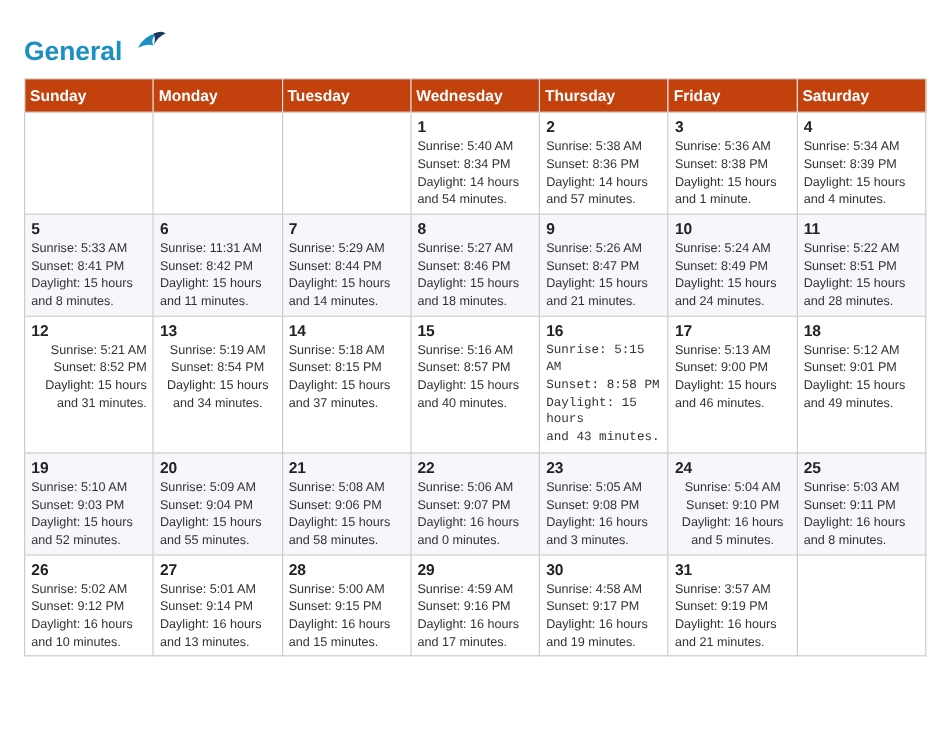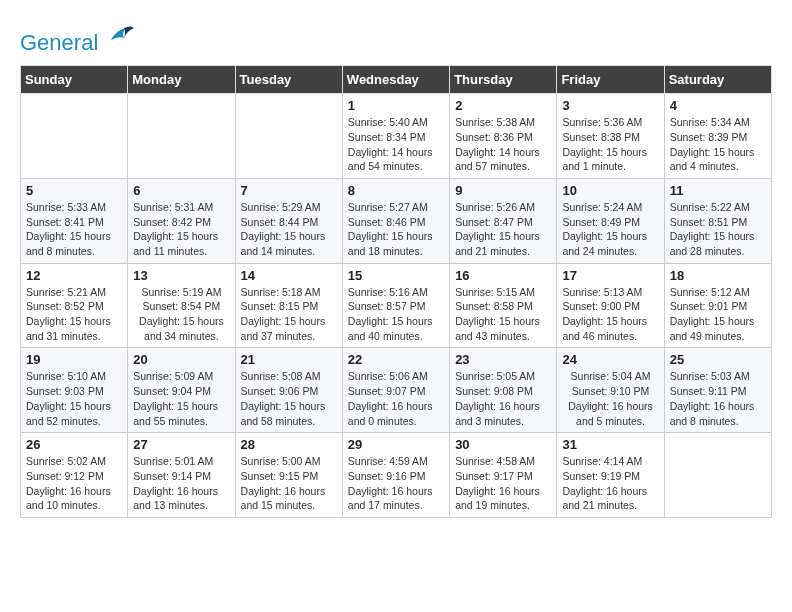--- a/index.html
+++ b/index.html
@@ -15,21 +15,21 @@
       justify-content: space-between;
       align-items: flex-start;
       margin-bottom: 10px;
     }
     .logo {
       display: flex;
       align-items: center;
     }
     .logo-text {
       font-size: 22px;
-      font-weight: normal;
+      font-weight: bold;
       color: #1a3a5c;
       line-height: 1.1;
     }
     .logo-text span {
       color: #1a8fc1;
     }
     .logo-bird {
       width: 30px;
       height: 30px;
       margin-left: 2px;
@@ -45,21 +45,21 @@
     .location {
       font-size: 16px;
       color: #333;
     }
     .calendar {
       width: 100%;
       border-collapse: collapse;
       font-size: 11px;
     }
     .calendar th {
-      background: #404040;
+      background: #c2410c;
       color: #fff;
       padding: 6px 4px;
       text-align: left;
       font-size: 13px;
       font-weight: bold;
       border: 1px solid #ddd;
     }
     .calendar td {
       border: 1px solid #ccc;
       vertical-align: top;
@@ -158,21 +158,21 @@
       <tr>
         <td>
           <div class="day-number">5</div>
           <div class="day-info" style="white-space: pre-line;">Sunrise: 5:33 AM
 Sunset: 8:41 PM
 Daylight: 15 hours
 and 8 minutes.</div>
         </td>
         <td>
           <div class="day-number">6</div>
-          <div class="day-info" style="white-space: pre-line;">Sunrise: 5:31 AM
+          <div class="day-info" style="white-space: pre-line;">Sunrise: 11:31 AM
 Sunset: 8:42 PM
 Daylight: 15 hours
 and 11 minutes.</div>
         </td>
         <td>
           <div class="day-number">7</div>
           <div class="day-info" style="white-space: pre-line;">Sunrise: 5:29 AM
 Sunset: 8:44 PM
 Daylight: 15 hours
 and 14 minutes.</div>
@@ -202,21 +202,21 @@
           <div class="day-number">11</div>
           <div class="day-info" style="white-space: pre-line;">Sunrise: 5:22 AM
 Sunset: 8:51 PM
 Daylight: 15 hours
 and 28 minutes.</div>
         </td>
       </tr>
       <tr>
         <td>
           <div class="day-number">12</div>
-          <div class="day-info" style="white-space: pre-line;">Sunrise: 5:21 AM
+          <div class="day-info" style="white-space: pre-line; text-align: right;">Sunrise: 5:21 AM
 Sunset: 8:52 PM
 Daylight: 15 hours
 and 31 minutes.</div>
         </td>
         <td>
           <div class="day-number">13</div>
           <div class="day-info" style="white-space: pre-line; text-align: center;">Sunrise: 5:19 AM
 Sunset: 8:54 PM
 Daylight: 15 hours
 and 34 minutes.</div>
@@ -230,21 +230,21 @@
         </td>
         <td>
           <div class="day-number">15</div>
           <div class="day-info" style="white-space: pre-line;">Sunrise: 5:16 AM
 Sunset: 8:57 PM
 Daylight: 15 hours
 and 40 minutes.</div>
         </td>
         <td>
           <div class="day-number">16</div>
-          <div class="day-info" style="white-space: pre-line;">Sunrise: 5:15 AM
+          <div class="day-info" style="white-space: pre-line; font-family: Liberation Mono, monospace;">Sunrise: 5:15 AM
 Sunset: 8:58 PM
 Daylight: 15 hours
 and 43 minutes.</div>
         </td>
         <td>
           <div class="day-number">17</div>
           <div class="day-info" style="white-space: pre-line;">Sunrise: 5:13 AM
 Sunset: 9:00 PM
 Daylight: 15 hours
 and 46 minutes.</div>
@@ -339,21 +339,21 @@
         </td>
         <td>
           <div class="day-number">30</div>
           <div class="day-info" style="white-space: pre-line;">Sunrise: 4:58 AM
 Sunset: 9:17 PM
 Daylight: 16 hours
 and 19 minutes.</div>
         </td>
         <td>
           <div class="day-number">31</div>
-          <div class="day-info" style="white-space: pre-line;">Sunrise: 4:14 AM
+          <div class="day-info" style="white-space: pre-line;">Sunrise: 3:57 AM
 Sunset: 9:19 PM
 Daylight: 16 hours
 and 21 minutes.</div>
         </td>
         <td class="empty-cell"></td>
       </tr>
     </tbody>
 </table>
 
 </body></html>

